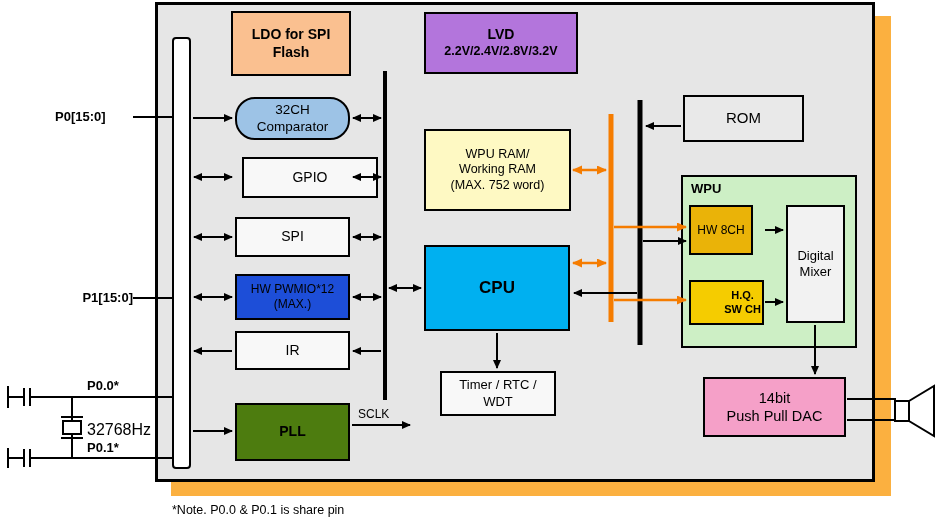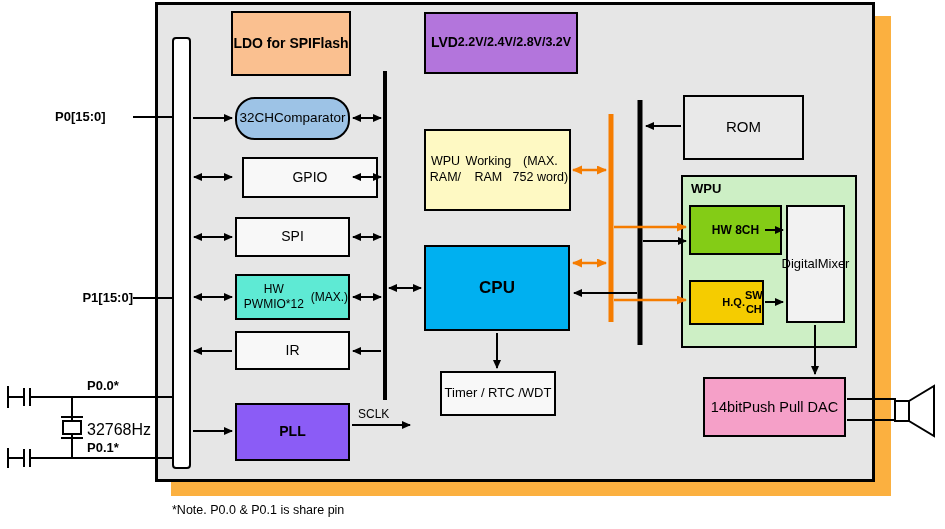--- a/index.html
+++ b/index.html
@@ -3,39 +3,39 @@
 <meta charset="utf-8">
 <style>
   * { margin:0; padding:0; box-sizing:border-box; }
   body { font-family:"Liberation Sans", sans-serif; background:#fff; }
   #stage { position:relative; width:945px; height:529px; background:#fff; overflow:hidden; color:#000; }
 
   .shadow  { position:absolute; left:171px; top:16px; width:720px; height:480px; background:#FBB040; }
   .mainbox { position:absolute; left:155px; top:2px; width:720px; height:480px; background:#E6E6E6; border:3px solid #000; }
   .pinbar  { position:absolute; left:172px; top:37px; width:19px; height:432px; background:#fff; border:2px solid #000; border-radius:4px; }
 
-  .block { position:absolute; display:flex; flex-direction:row; align-items:center; justify-content:center;
-           border:2px solid #000; text-align:center; line-height:1.25; font-size:13.5px; }
+  .block { position:absolute; display:flex; flex-direction:column; align-items:center; justify-content:center;
+           border:2px solid #000; text-align:left; line-height:1.25; font-size:13.5px; }
   .b-ldo   { left:231px; top:11px;  width:120px; height:65px;  background:#FAC090; font-weight:bold; font-size:14px; }
   .b-lvd   { left:424px; top:12px;  width:154px; height:62px;  background:#B375DC; font-weight:bold; }
   .b-lvd .l1 { font-size:14px; }
   .b-lvd .l2 { font-size:12.5px; }
   .b-cmp   { left:235px; top:97px;  width:115px; height:43px;  background:#9DC3E6;border-radius:20px; }
   .b-gpio  { left:235px; top:157px; width:136px; height:41px;  background:#F8F8F8; font-size:14px;margin-left:7px; }
   .b-spi   { left:235px; top:217px; width:115px; height:40px;  background:#F8F8F8; font-size:14px; }
-  .b-pwm   { left:235px; top:274px; width:115px; height:46px;  background:#5eead4; font-size:12px; }
+  .b-pwm   { left:235px; top:274px; width:115px; height:46px;  background:#1d4ed8; font-size:12px; }
   .b-ir    { left:235px; top:331px; width:115px; height:39px;  background:#F8F8F8; font-size:14px; }
-  .b-pll   { left:235px; top:403px; width:115px; height:58px;  background:#8b5cf6; font-weight:bold; font-size:14px; }
+  .b-pll   { left:235px; top:403px; width:115px; height:58px;  background:#4d7c0f; font-weight:bold; font-size:14px; }
   .b-ram   { left:424px; top:129px; width:147px; height:82px;  background:#fef9c3; font-size:12.5px; }
   .b-cpu   { left:424px; top:245px; width:146px; height:86px;  background:#00B0F0; font-weight:bold; font-size:17px; }
   .b-timer { left:440px; top:371px; width:116px; height:45px;  background:#F8F8F8; font-size:13px; }
-  .b-rom   { left:683px; top:95px;  width:121px; height:65px;  background:#E9E9E9; font-size:15px; }
+  .b-rom   { left:683px; top:95px;  width:121px; height:47px;  background:#E9E9E9; font-size:15px; }
   .b-wpu   { left:681px; top:175px; width:176px; height:173px; background:#CDEFC5; align-items:flex-start; justify-content:flex-start;
              padding:4px 0 0 8px; font-weight:bold; font-size:13px; }
-  .b-hw8   { left:689px; top:205px; width:93px;  height:50px;  background:#84cc16; font-weight:bold; font-size:12px; }
+  .b-hw8   { left:689px; top:205px; width:64px;  height:50px;  background:#eab308; font-weight:normal; font-size:12px; }
   .b-hq    { left:689px; top:280px; width:75px;  height:45px;  background:#F5CC00; font-weight:bold; font-size:11px;padding-left:32px; }
   .b-mix   { left:786px; top:205px; width:59px;  height:118px; background:#F2F2F2; font-size:13px; }
   .b-dac   { left:703px; top:377px; width:143px; height:60px;  background:#F5A0C8; font-size:14.5px; }
 
   .pin  { position:absolute; font-weight:bold; font-size:13px; }
   #p0   { left:55px; top:109px; width:78px; text-align:left; }
   #p1   { left:55px; top:290px; width:78px; text-align:right; }
   #p00  { left:75px; top:378px; width:56px; text-align:center; }
   #p01  { left:75px; top:440px; width:56px; text-align:center; }
   #xtal { position:absolute; left:87px;  top:421px; font-size:16px; }

